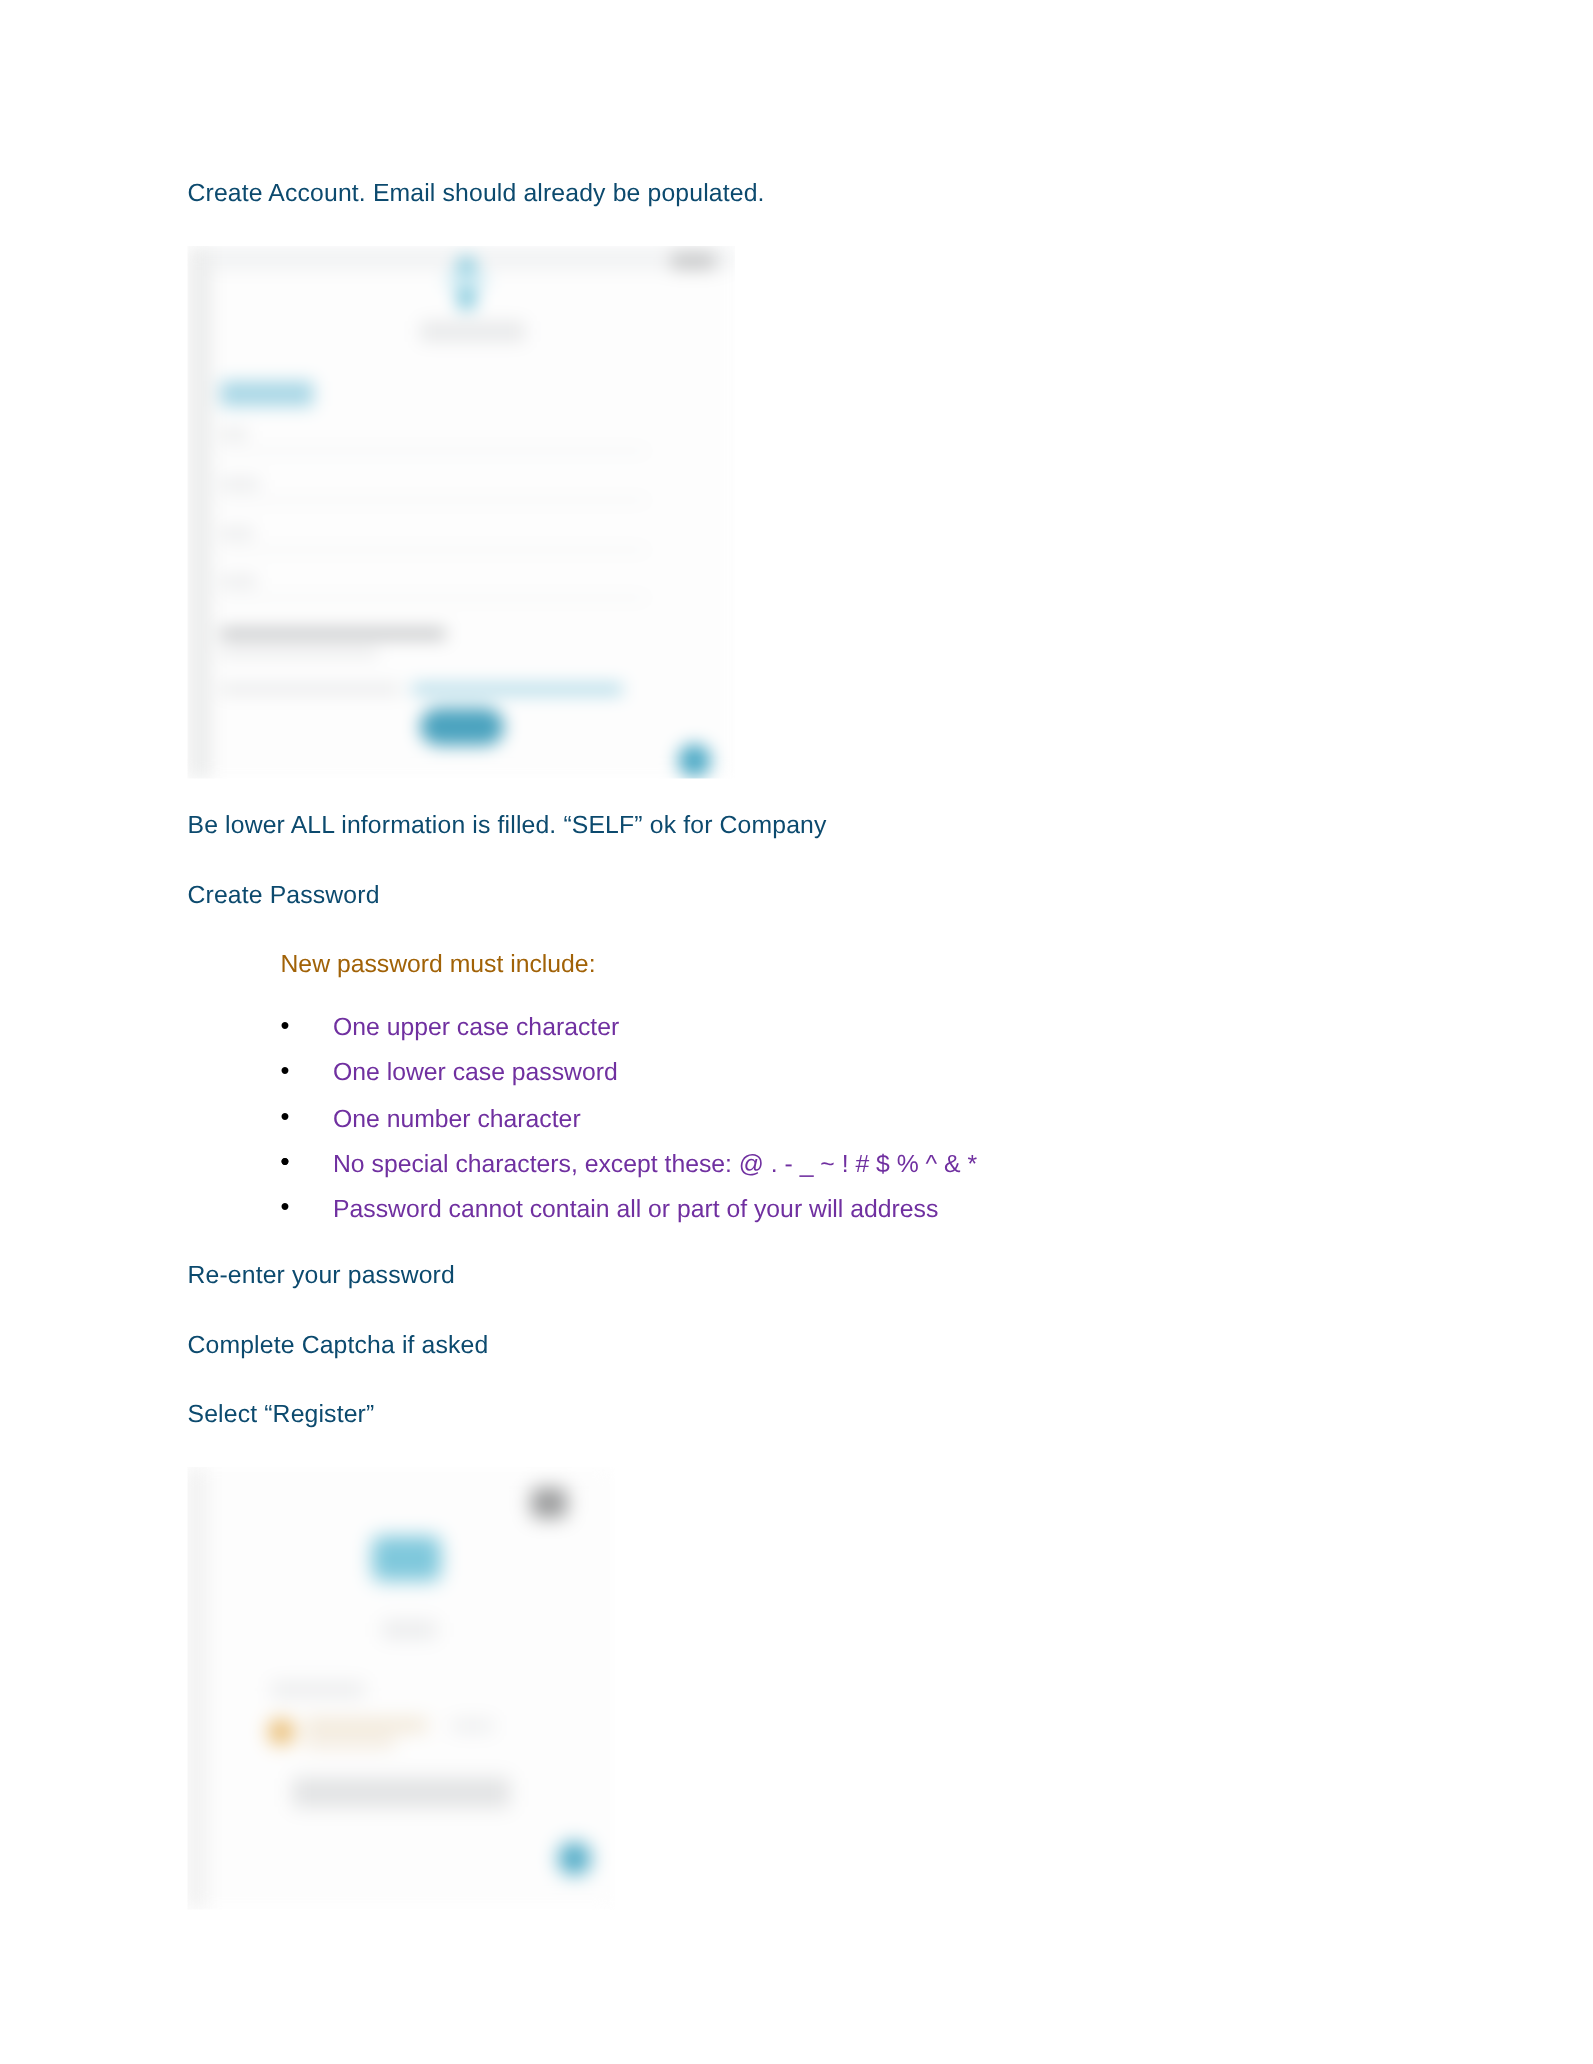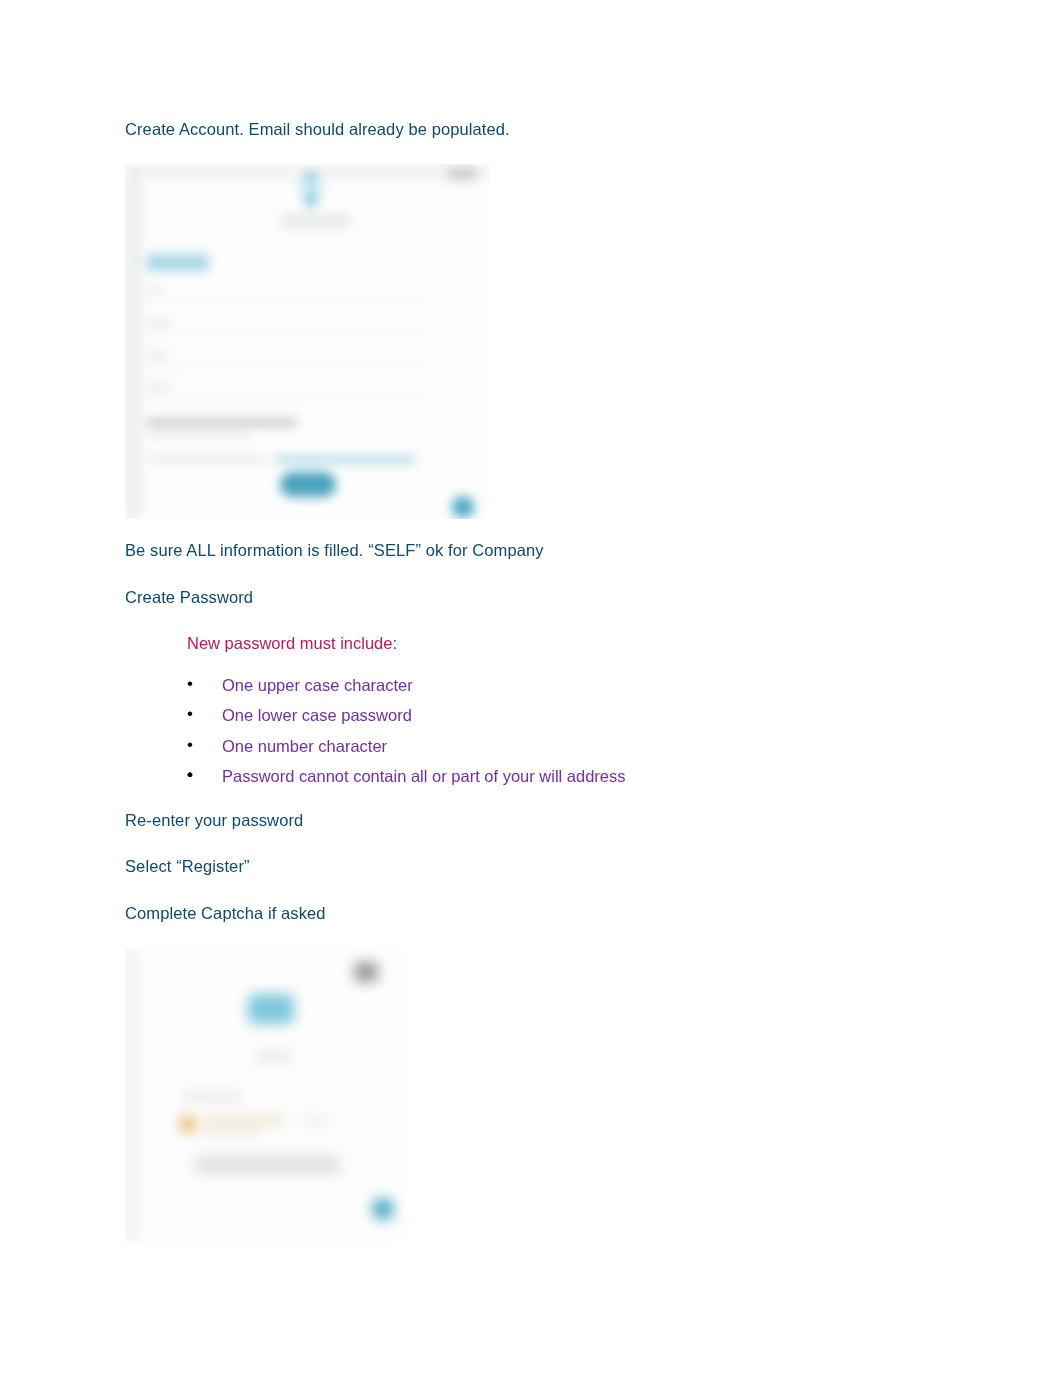--- a/index.html
+++ b/index.html
@@ -37,21 +37,21 @@
   }
 
   
   .rules-block {
     margin: 0 0 18px 0;
     padding-left: 62px;
   }
   .rules-heading {
     font-size: 16.5px;
     line-height: 1.35;
-    color: #be185d;
+    color: #a16207;
     margin: 0 0 20px 0;
   }
   .rules-list {
     margin: 0;
     padding: 0;
     list-style: none;
   }
   .rules-list li {
     position: relative;
     font-size: 16.5px;
@@ -204,21 +204,21 @@
         <div class="txt-line-blue txt-line" style="left:150px; top:292px; width:140px; height:7px;"></div>
 
         <div class="btn-pill" style="left:155px; top:308px; width:56px; height:25px;"></div>
 
         <div class="circle-badge" style="left:327px; top:332px; width:22px; height:22px;"></div>
 
         <div class="gray-blob" style="left:322px; top:4px; width:30px; height:12px;"></div>
       </div>
     </div>
 
-    <p class="para" style="margin-top:20px;">Be sure ALL information is filled.  “SELF” ok for Company</p>
+    <p class="para" style="margin-top:20px;">Be lower ALL information is filled.  “SELF” ok for Company</p>
 
     <p class="para">Create Password</p>
 
     <div class="rules-block">
       <div class="rules-heading">New password must include:</div>
       <ul class="rules-list">
         <li>
           <span class="bullet">•</span>
           <span>One upper case character</span>
         </li>
@@ -228,33 +228,34 @@
         </li>
         <li>
           <span class="bullet">•</span>
           <span>One number character</span>
         </li>
         <li>
           <span class="bullet">•</span>
         </li>
         <li>
           <span class="bullet">•</span>
+          <span>No special characters, except these: @ . - _ ~ ! # $ % ^ &amp; *</span>
         </li>
         <li>
           <span class="bullet">•</span>
           <span>Password cannot contain all or part of your will address</span>
         </li>
       </ul>
     </div>
 
     <p class="para" style="margin-top:22px;">Re-enter your password</p>
 
+    <p class="para">Complete Captcha if asked</p>
+
     <p class="para">Select “Register”</p>
-
-    <p class="para">Complete Captcha if asked</p>
 
 
     <div class="figure fig-2">
       <div class="blur-canvas blur-canvas-strong">
         <div class="shot-bg"></div>
         <div class="shot-left-rail" style="width:12px; background:#efefef;"></div>
 
         <div class="circle-badge-gray circle-badge" style="left:229px; top:14px; width:24px; height:20px; border-radius:5px;"></div>
 
         <div class="logo-mark-teal logo-mark" style="left:123px; top:46px; width:46px; height:30px; border-radius:6px;"></div>

